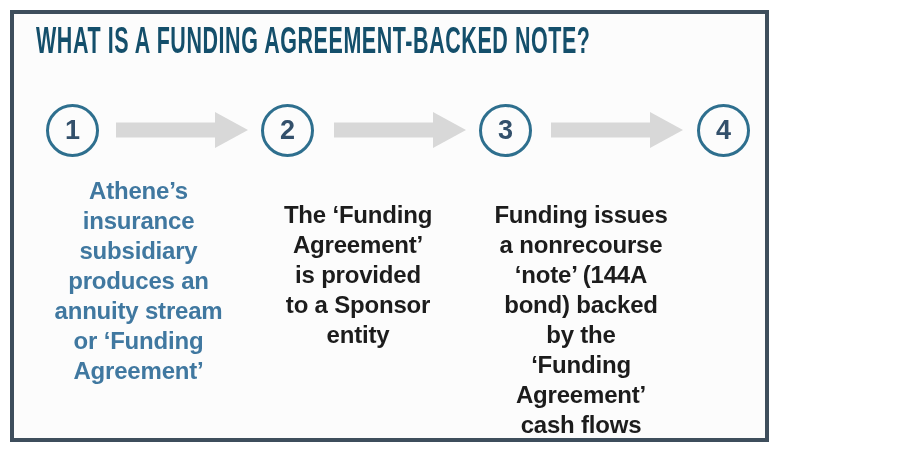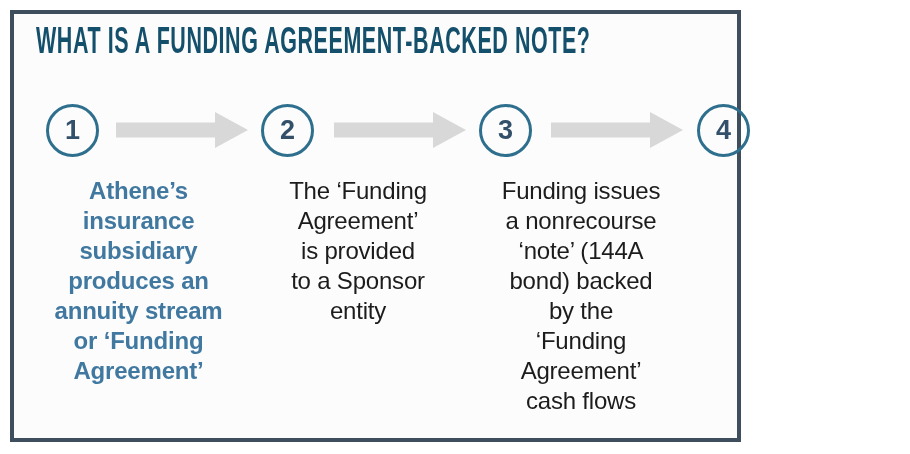--- a/index.html
+++ b/index.html
@@ -3,20 +3,21 @@
 <meta charset="utf-8">
 <style>
   html, body { margin: 0; padding: 0; background: #ffffff; }
   .canvas {
     position: relative;
     width: 750px;
     height: 454px;
     background: #ffffff;
     font-family: "Liberation Sans", sans-serif;
     overflow: hidden;
+    padding-left: 28px;
   }
   .frame {
     position: absolute;
     left: 10px; top: 10px; right: 9px; bottom: 12px;
     border: 4px solid var(--frame_border, #3e4e5c);
     background: var(--panel_bg, #fcfcfc);
   }
   .title {
     position: absolute;
     left: 36px; top: 22px;
@@ -61,21 +62,22 @@
     white-space: pre-line;
     letter-spacing: -0.2px;
     text-align: center;
   }
   .step-text.teal {
     color: var(--accent_text, #4078a0);
     font-weight: bold;
   }
   .step-text.dark {
     color: var(--body_text, #1c1c1c);
-    font-weight: normal;
+    font-weight: bold;
+    margin-top: 24px;
   }
 </style>
 </head>
 <body>
 
 <div class="canvas">
 
   <div class="frame"></div>
 
   <h1 class="title">WHAT IS A FUNDING AGREEMENT-BACKED NOTE?</h1>

